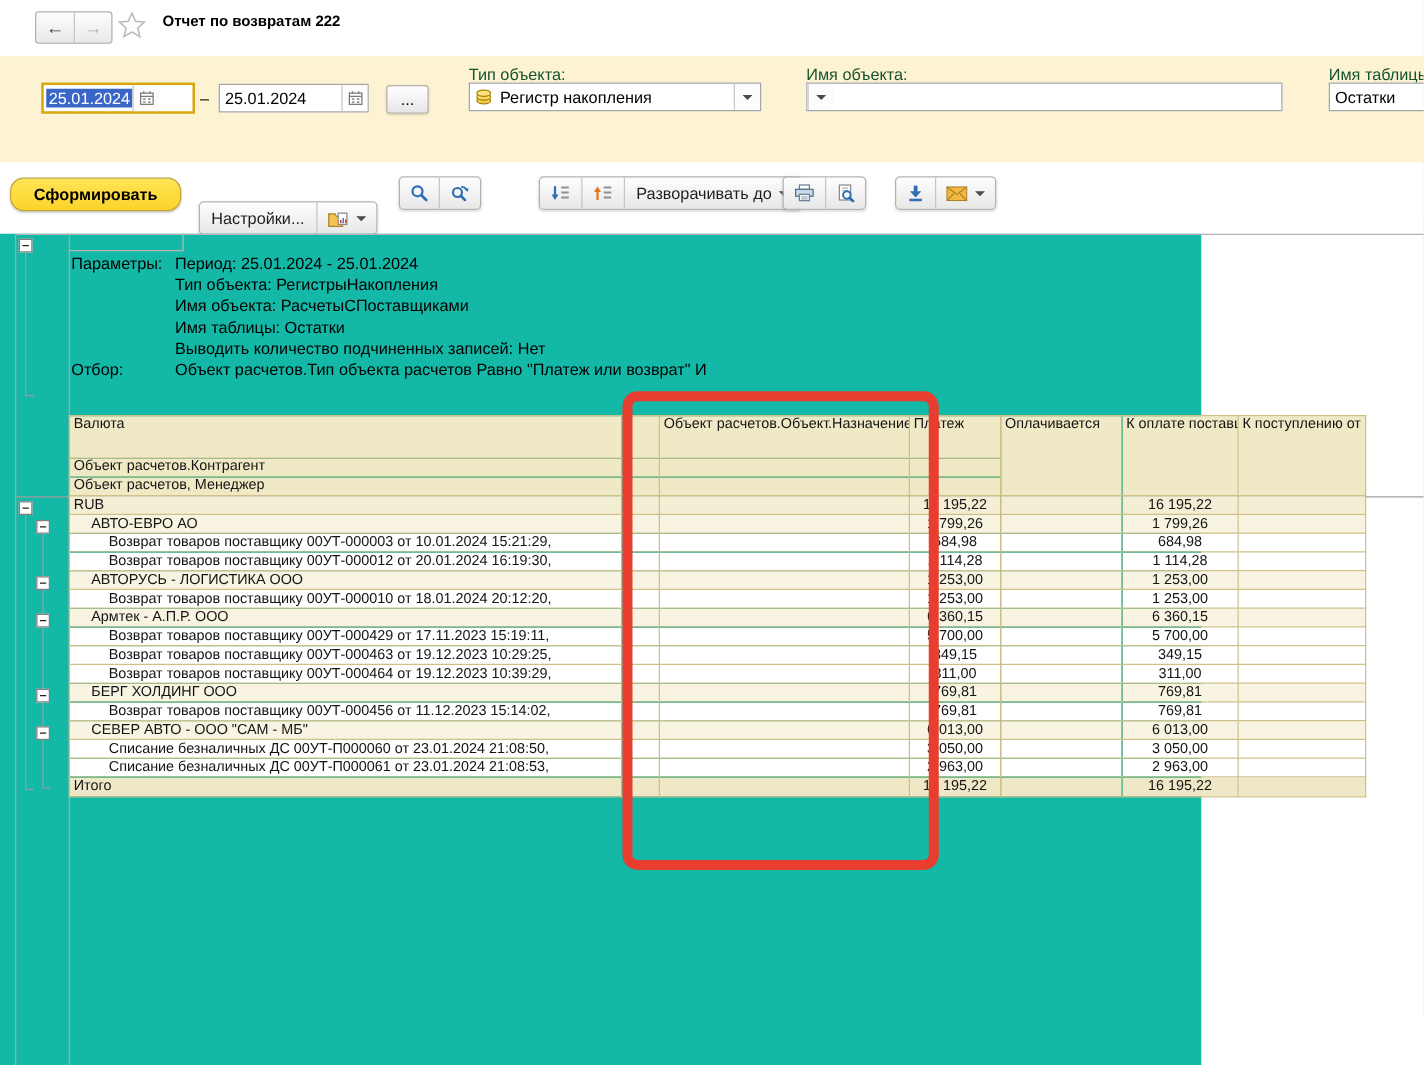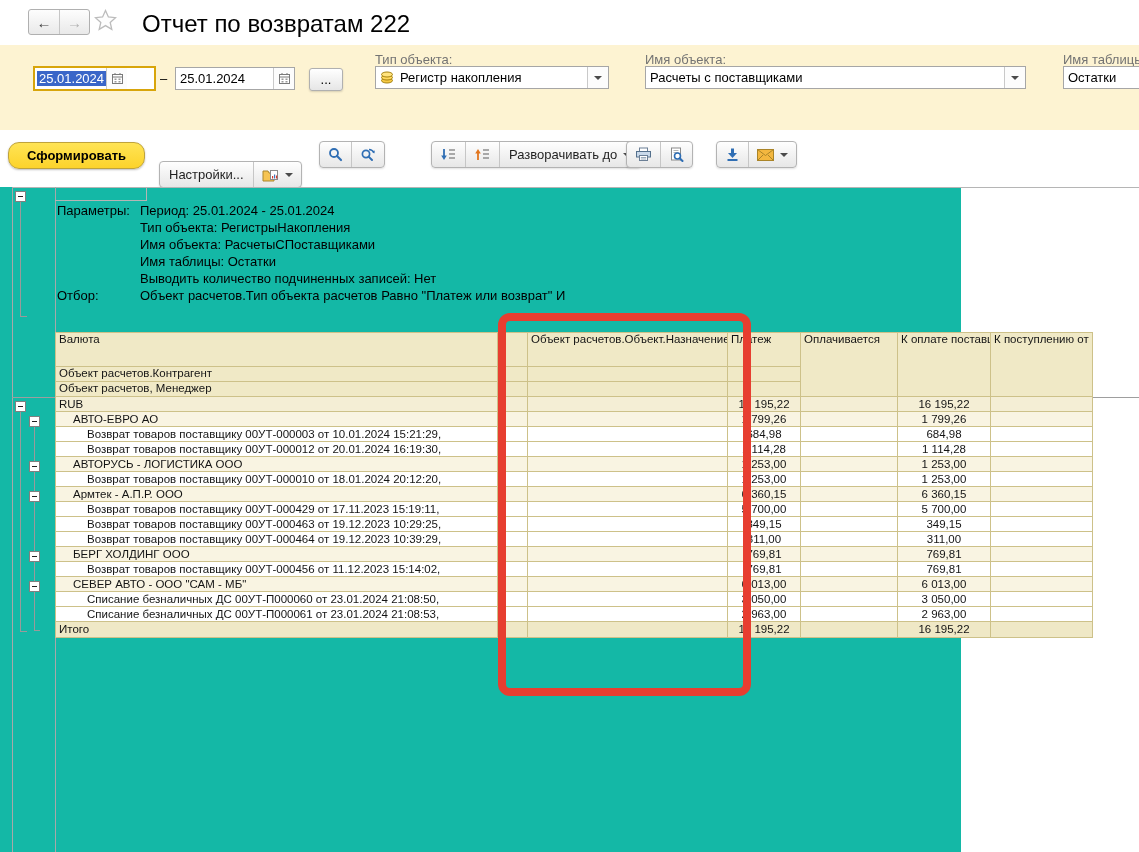--- a/index.html
+++ b/index.html
@@ -13,25 +13,25 @@
 
   
   .topbar { position:absolute; left:0; top:0; width:1139px; height:45px; background:#fff; }
   .navgroup { position:absolute; left:28px; top:9px; display:flex; height:26px;
     border:1px solid #b0b0b0; border-radius:3px; overflow:hidden;
     background:linear-gradient(#fdfdfd,#e9e9e9); }
   .navbtn { width:30px; display:flex; align-items:center; justify-content:center;
     font-size:15px; color:#3f3f3f; }
   .navbtn.fwd { border-left:1px solid #c6c6c6; color:#b2b2b2; }
   .star { position:absolute; left:94px; top:9px; }
-  .title { position:absolute; left:130px; top:10px; font-size:24px; font-weight:normal;margin-left:12px; }
+  .title { position:absolute; left:130px; top:10px; font-size:12px; font-weight:bold; }
 
   
   .filter-panel { position:absolute; left:0; top:45px; width:1139px; height:85px; background:#fdf3d2; }
-  .flabel { position:absolute; font-size:13px; color:#737373; white-space:nowrap; }
+  .flabel { position:absolute; font-size:13px; color:#14532d; white-space:nowrap; }
   .field { position:absolute; background:#fff; border:1px solid #a6a6a6; display:flex;
     align-items:center; font-size:13px; height:23px; overflow:hidden; }
   .field .txt { padding:0 4px; white-space:nowrap; flex:1 1 auto; }
   .seg { width:21px; align-self:stretch; border-left:1px solid #c9c9c9; display:flex;
     align-items:center; justify-content:center; background:#fcfcfc; flex:0 0 auto; }
   .tri { width:0; height:0; border-left:4px solid transparent; border-right:4px solid transparent;
     border-top:4px solid #4a4a4a; }
   .date1 { left:33px; top:21px; width:123px; height:25px; border:2px solid #d8a50b; }
   .date1 .sel { background:#3a66c8; color:#fff; padding:0 2px; margin-left:2px; white-space:nowrap; }
   .date2 { left:175px; top:22px; width:120px; }
@@ -157,21 +157,20 @@
             <ellipse cx="7" cy="3.5" rx="5.5" ry="2.5" fill="#ffe37e" stroke="#a5820f"></ellipse>
           </svg>
       </span>
       <span class="txt">Регистр накопления</span>
       <span class="seg">
           <span class="tri"></span>
         </span>
     </div>
 
     <div class="field sel-name">
-      <span class="txt">Расчеты с поставщиками</span>
       <span class="seg">
           <span class="tri"></span>
         </span>
     </div>
 
     <div class="field in-table">
       <span class="txt">Остатки</span>
     </div>
 
     <div class="checkbox"></div>

